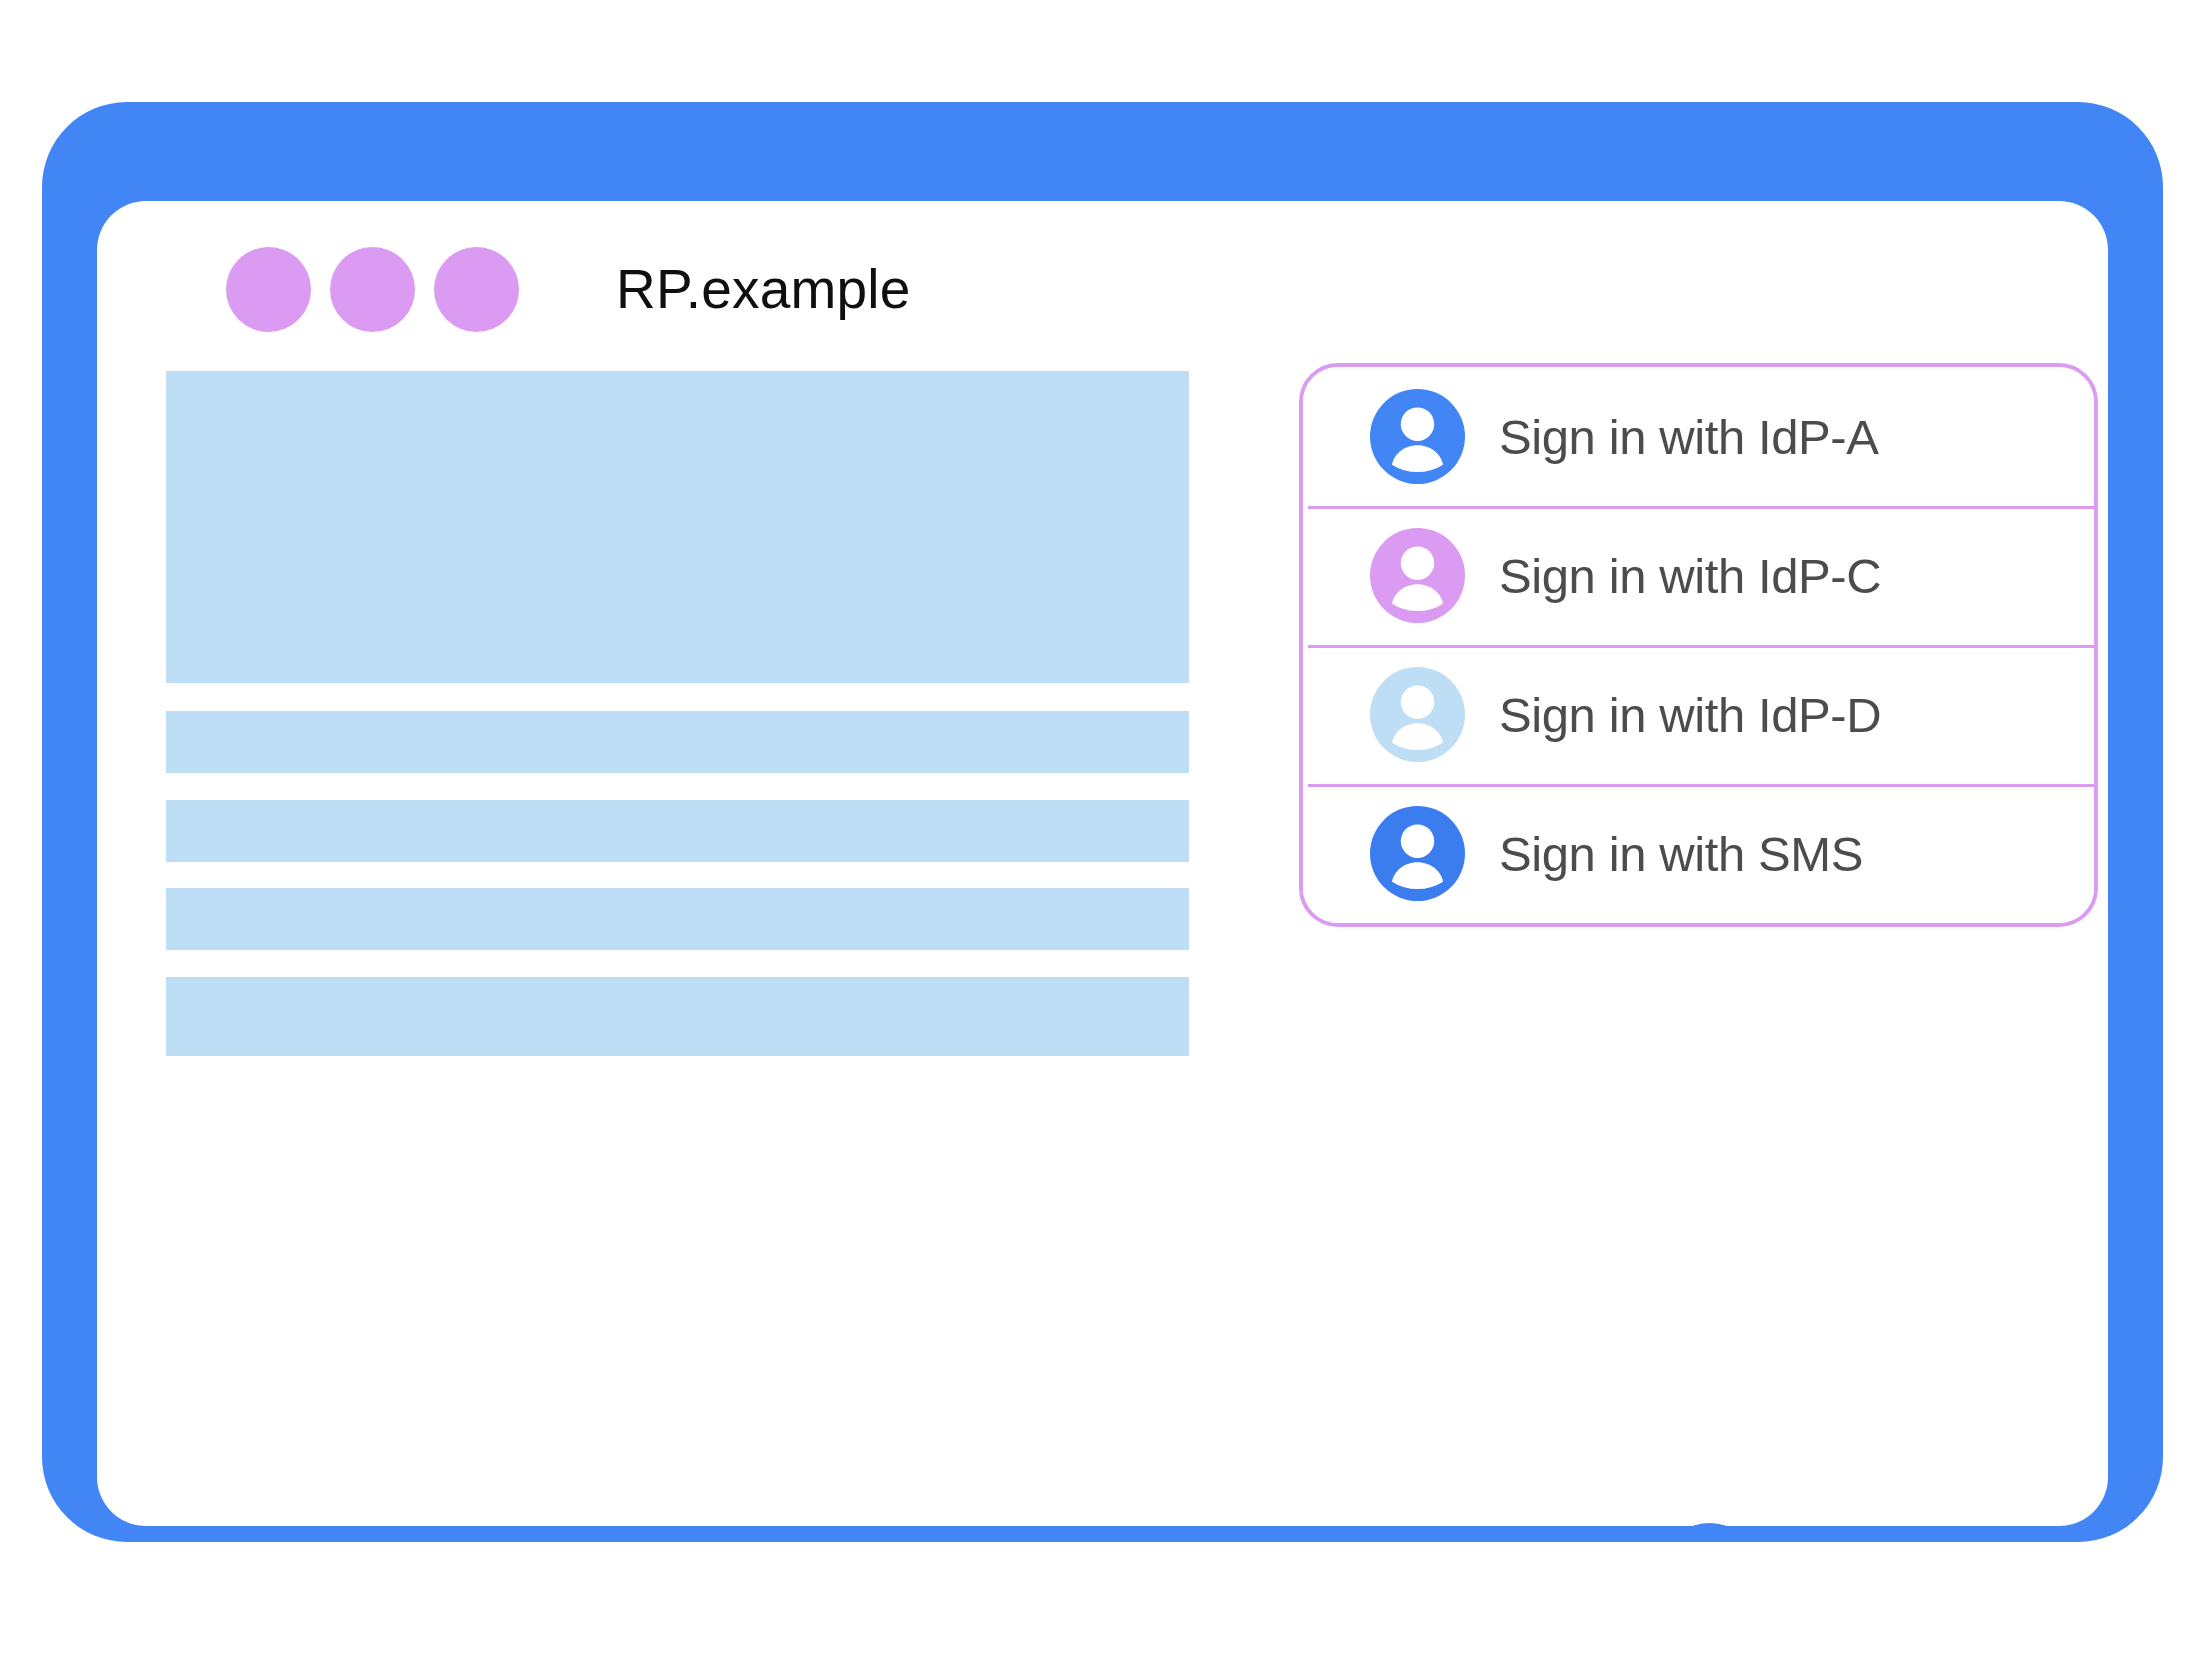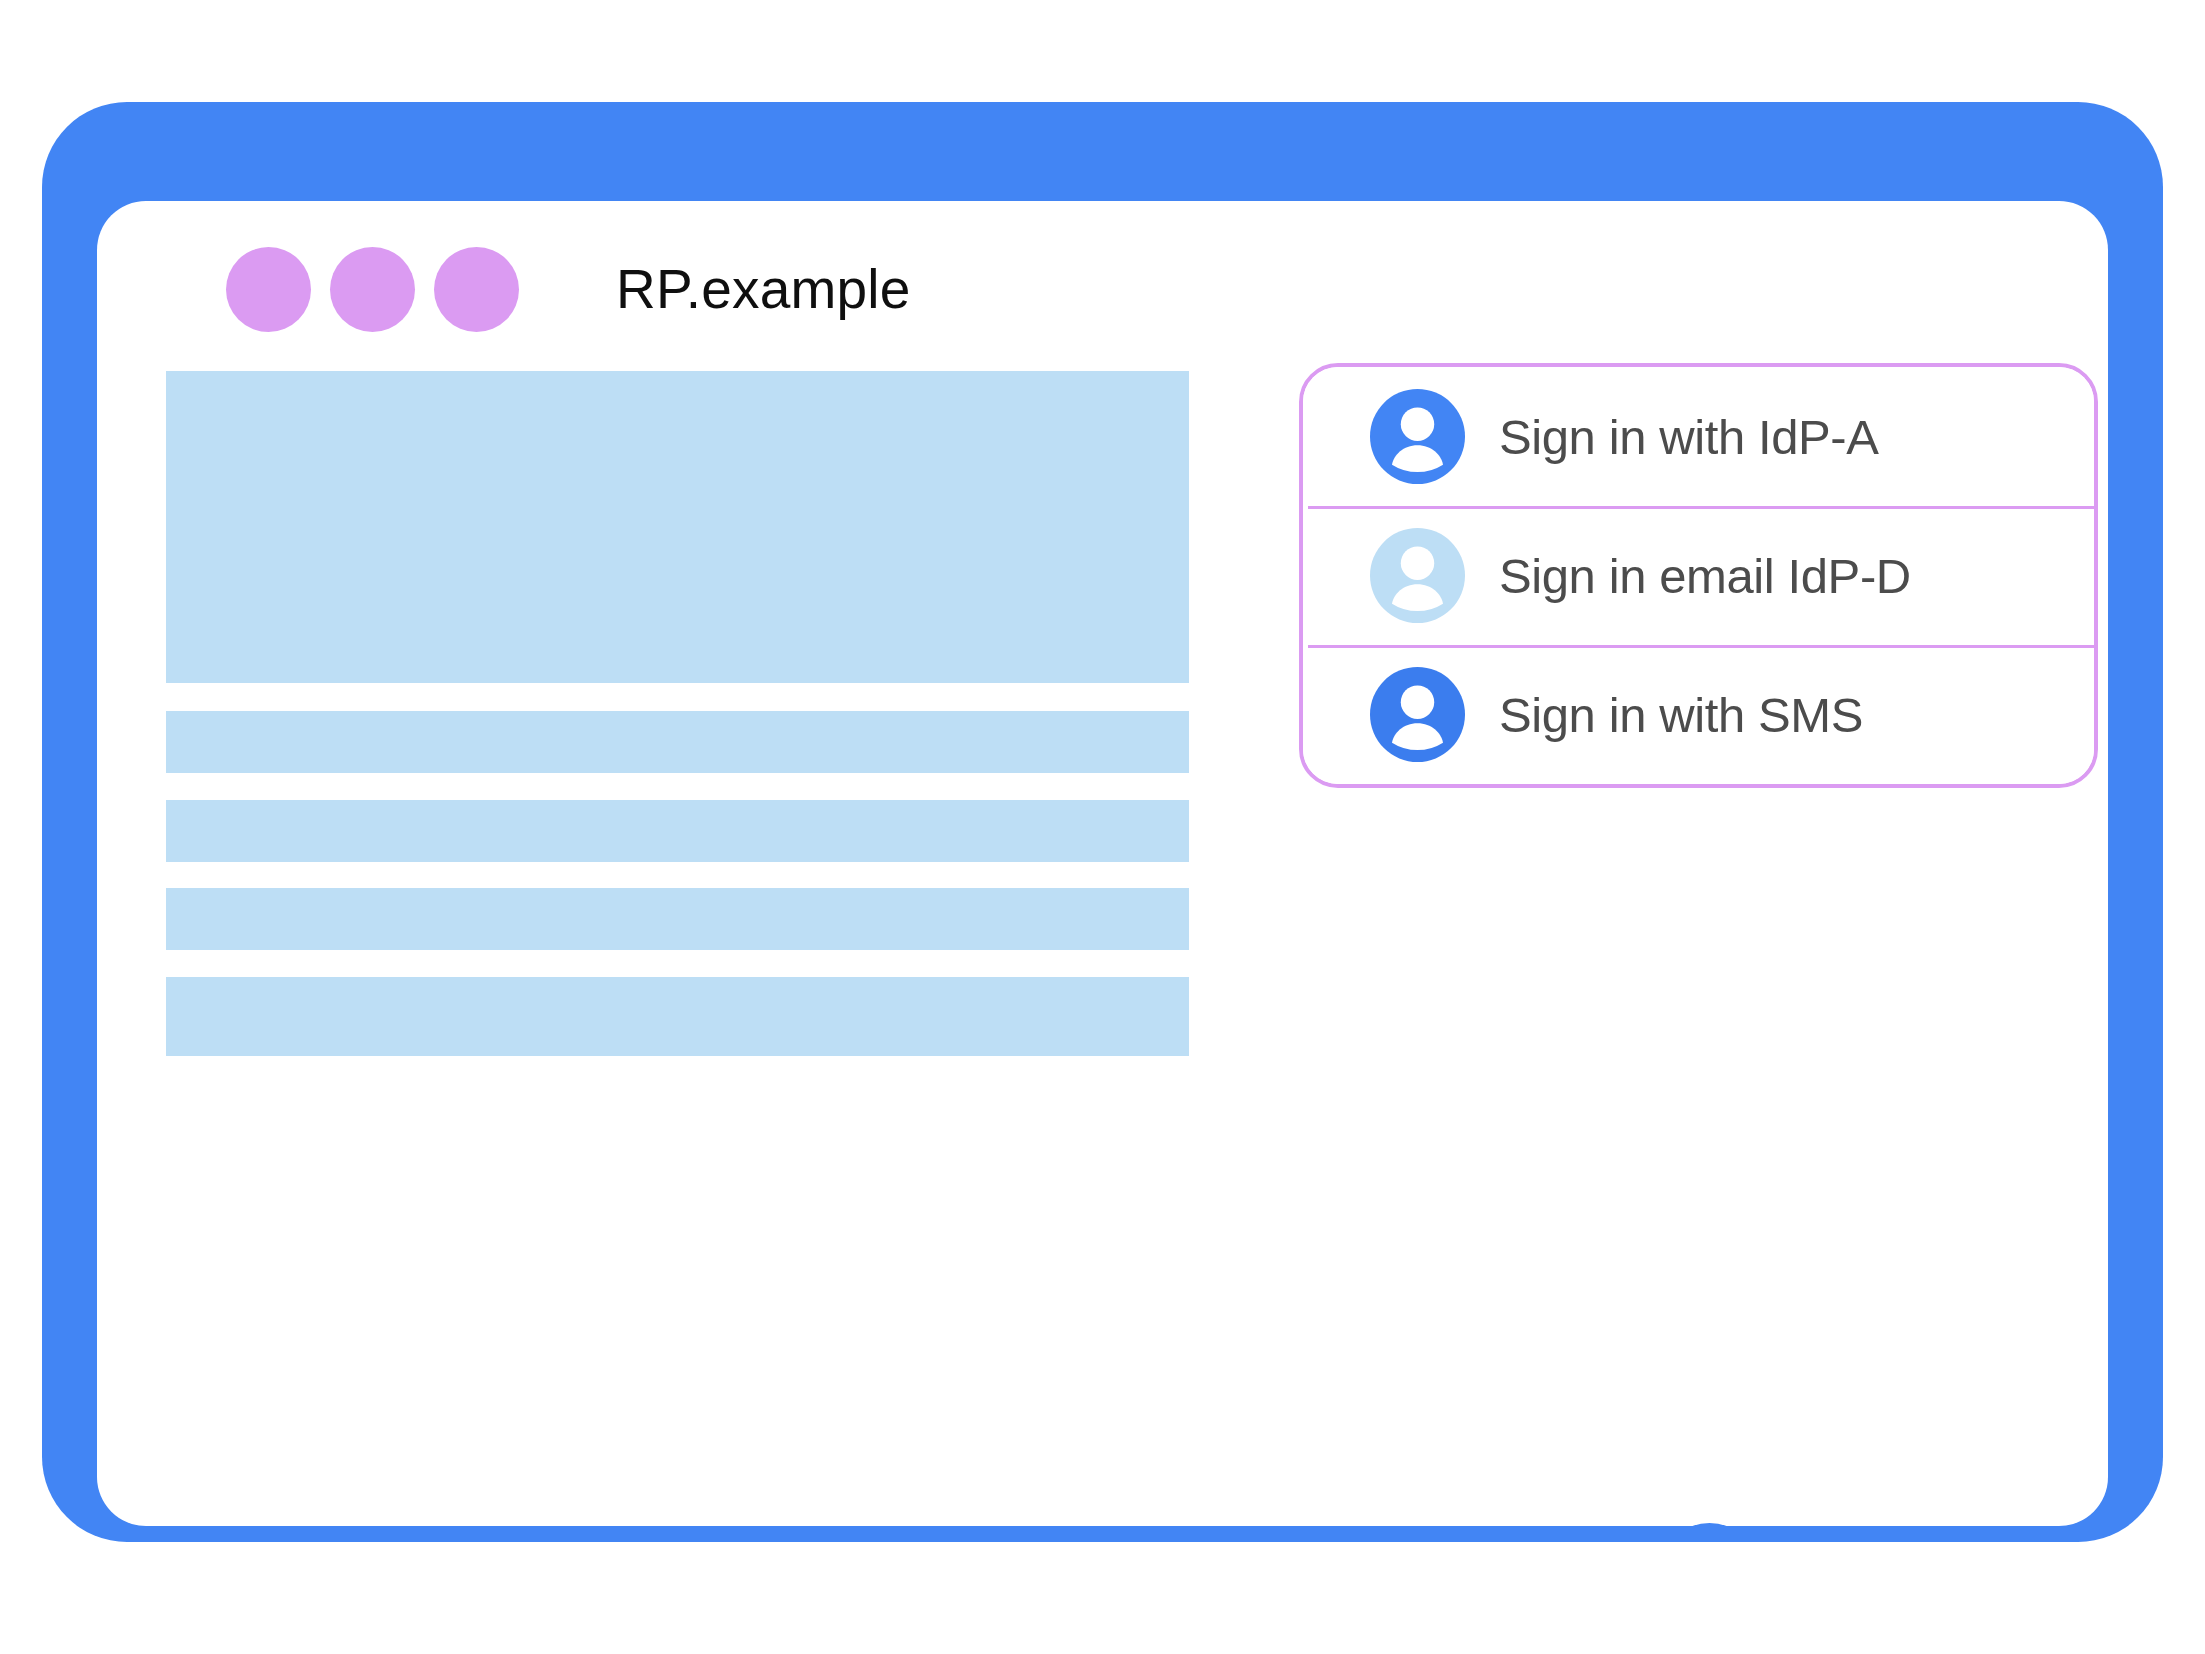--- a/index.html
+++ b/index.html
@@ -184,30 +184,40 @@
           <svg viewBox="0 0 108 108" aria-hidden="true">
             <circle cx="54" cy="54" r="54" fill="#4285F4"></circle>
             <circle cx="54" cy="40" r="19" fill="#ffffff"></circle>
             <path d="M54 64c-16 0-27 11-29 22a54 54 0 0 0 58 0c-2-11-13-22-29-22z" fill="#ffffff"></path>
           </svg>
         </span>
         <span class="signin-label">Sign in with IdP-A</span>
       </div>
 
 
+      <div class="signin-row">
+        <span class="avatar">
+          <svg viewBox="0 0 108 108" aria-hidden="true">
+            <circle cx="54" cy="54" r="54" fill="#DB9BF2"></circle>
+            <circle cx="54" cy="40" r="19" fill="#ffffff"></circle>
+            <path d="M54 64c-16 0-27 11-29 22a54 54 0 0 0 58 0c-2-11-13-22-29-22z" fill="#ffffff"></path>
+          </svg>
+        </span>
+        <span class="signin-label">Sign in with IdP-C</span>
+      </div>
 
       <div class="signin-row">
         <span class="avatar">
           <svg viewBox="0 0 108 108" aria-hidden="true">
             <circle cx="54" cy="54" r="54" fill="#BDDEF5"></circle>
             <circle cx="54" cy="40" r="19" fill="#ffffff"></circle>
             <path d="M54 64c-16 0-27 11-29 22a54 54 0 0 0 58 0c-2-11-13-22-29-22z" fill="#ffffff"></path>
           </svg>
         </span>
-        <span class="signin-label">Sign in email IdP-D</span>
+        <span class="signin-label">Sign in with IdP-D</span>
       </div>
 
 
 
       <div class="signin-row">
         <span class="avatar">
           <svg viewBox="0 0 108 108" aria-hidden="true">
             <circle cx="54" cy="54" r="54" fill="#3B7DEE"></circle>
             <circle cx="54" cy="40" r="19" fill="#ffffff"></circle>
             <path d="M54 64c-16 0-27 11-29 22a54 54 0 0 0 58 0c-2-11-13-22-29-22z" fill="#ffffff"></path>

